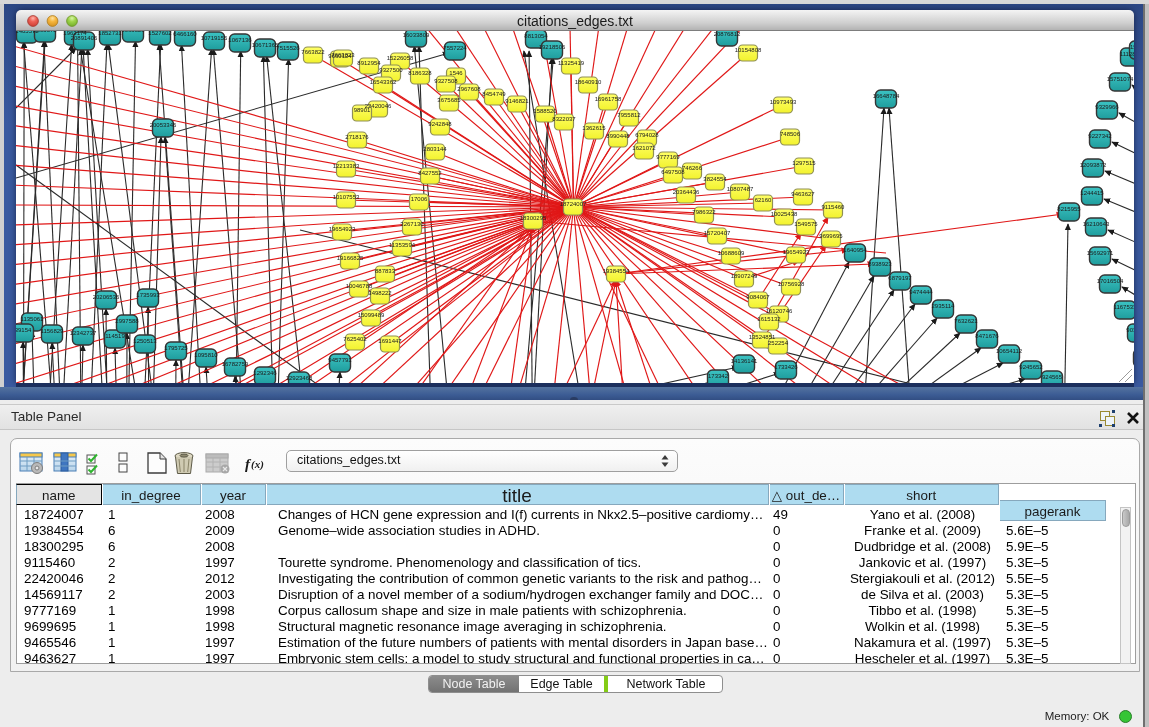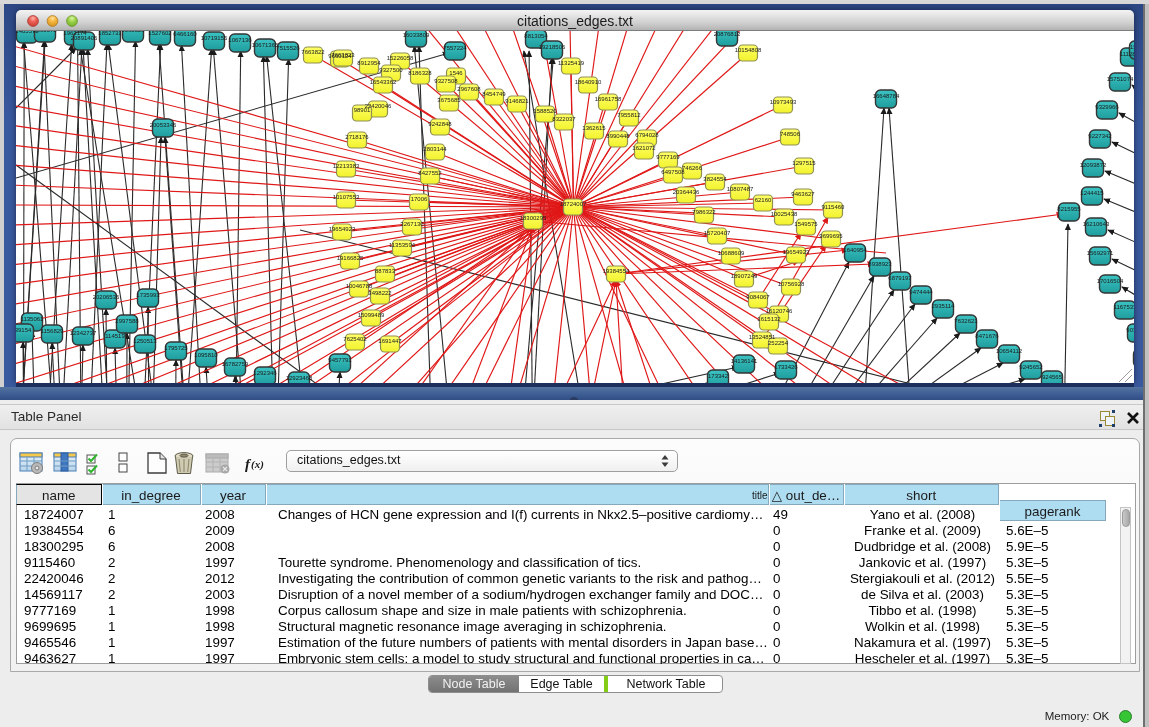--- a/index.html
+++ b/index.html
@@ -613,20 +613,21 @@
     <div style="position:absolute;left:7px;top:23px;height:16px;line-height:16.5px;font-size:13.4px;white-space:nowrap">18724007</div>
 <div style="position:absolute;left:91px;top:23px;height:16px;line-height:16.5px;font-size:13.4px;white-space:nowrap">1</div>
 <div style="position:absolute;left:188px;top:23px;height:16px;line-height:16.5px;font-size:13.4px;white-space:nowrap">2008</div>
 <div style="position:absolute;left:261px;top:23px;width:490px;height:16px;line-height:16.5px;font-size:13.4px;white-space:nowrap;overflow:hidden;text-overflow:ellipsis">Changes of HCN gene expression and I(f) currents in Nkx2.5–positive cardiomyocytes derived</div>
 <div style="position:absolute;left:756px;top:23px;height:16px;line-height:16.5px;font-size:13.4px;white-space:nowrap">49</div>
 <div style="position:absolute;left:827.5px;top:23px;width:156px;height:16px;line-height:16.5px;text-align:center;font-size:13.4px;white-space:nowrap;overflow:hidden">Yano et al. (2008)</div>
 <div style="position:absolute;left:989px;top:23px;height:16px;line-height:16.5px;font-size:13.4px;white-space:nowrap">5.3E–5</div>
 <div style="position:absolute;left:7px;top:39px;height:16px;line-height:16.5px;font-size:13.4px;white-space:nowrap">19384554</div>
 <div style="position:absolute;left:91px;top:39px;height:16px;line-height:16.5px;font-size:13.4px;white-space:nowrap">6</div>
 <div style="position:absolute;left:188px;top:39px;height:16px;line-height:16.5px;font-size:13.4px;white-space:nowrap">2009</div>
+<div style="position:absolute;left:261px;top:39px;width:490px;height:16px;line-height:16.5px;font-size:13.4px;white-space:nowrap;overflow:hidden;text-overflow:ellipsis">Genome–wide association studies in ADHD.</div>
 <div style="position:absolute;left:756px;top:39px;height:16px;line-height:16.5px;font-size:13.4px;white-space:nowrap">0</div>
 <div style="position:absolute;left:827.5px;top:39px;width:156px;height:16px;line-height:16.5px;text-align:center;font-size:13.4px;white-space:nowrap;overflow:hidden">Franke et al. (2009)</div>
 <div style="position:absolute;left:989px;top:39px;height:16px;line-height:16.5px;font-size:13.4px;white-space:nowrap">5.6E–5</div>
 <div style="position:absolute;left:7px;top:55px;height:16px;line-height:16.5px;font-size:13.4px;white-space:nowrap">18300295</div>
 <div style="position:absolute;left:91px;top:55px;height:16px;line-height:16.5px;font-size:13.4px;white-space:nowrap">6</div>
 <div style="position:absolute;left:188px;top:55px;height:16px;line-height:16.5px;font-size:13.4px;white-space:nowrap">2008</div>
 <div style="position:absolute;left:756px;top:55px;height:16px;line-height:16.5px;font-size:13.4px;white-space:nowrap">0</div>
 <div style="position:absolute;left:827.5px;top:55px;width:156px;height:16px;line-height:16.5px;text-align:center;font-size:13.4px;white-space:nowrap;overflow:hidden">Dudbridge et al. (2008)</div>
 <div style="position:absolute;left:989px;top:55px;height:16px;line-height:16.5px;font-size:13.4px;white-space:nowrap">5.9E–5</div>
 <div style="position:absolute;left:7px;top:71px;height:16px;line-height:16.5px;font-size:13.4px;white-space:nowrap">9115460</div>
@@ -675,21 +676,21 @@
 <div style="position:absolute;left:91px;top:167px;height:16px;line-height:16.5px;font-size:13.4px;white-space:nowrap">1</div>
 <div style="position:absolute;left:188px;top:167px;height:16px;line-height:16.5px;font-size:13.4px;white-space:nowrap">1997</div>
 <div style="position:absolute;left:261px;top:167px;width:490px;height:16px;line-height:16.5px;font-size:13.4px;white-space:nowrap;overflow:hidden;text-overflow:ellipsis">Embryonic stem cells: a model to study structural and functional properties in cardiomyocytes</div>
 <div style="position:absolute;left:756px;top:167px;height:16px;line-height:16.5px;font-size:13.4px;white-space:nowrap">0</div>
 <div style="position:absolute;left:827.5px;top:167px;width:156px;height:16px;line-height:16.5px;text-align:center;font-size:13.4px;white-space:nowrap;overflow:hidden">Hescheler et al. (1997)</div>
 <div style="position:absolute;left:989px;top:167px;height:16px;line-height:16.5px;font-size:13.4px;white-space:nowrap">5.3E–5</div>
   </div>
 <div style="position:absolute;left:16px;top:484px;width:85.5px;height:21px;background:#e4e4e4;border:1px solid #000000;border-left:1px solid #86a8bd;line-height:21px;text-align:center;font-size:13.4px;color:#1a1a1a">name</div>
 <div style="position:absolute;left:102.5px;top:484px;width:98.0px;height:21px;background:#aedcf0;border:1px solid #86a8bd;border-left:none;line-height:21px;text-align:center;font-size:13.4px;color:#1a1a1a">in_degree</div>
 <div style="position:absolute;left:201.5px;top:484px;width:64.0px;height:21px;background:#aedcf0;border:1px solid #86a8bd;border-left:none;line-height:21px;text-align:center;font-size:13.4px;color:#1a1a1a">year</div>
-<div style="position:absolute;left:266.5px;top:484px;width:502.0px;height:21px;background:#aedcf0;border:1px solid #86a8bd;border-left:none;line-height:21px;text-align:right;font-size:10px;color:#1a1a1a">title</div>
+<div style="position:absolute;left:266.5px;top:484px;width:502.0px;height:21px;background:#aedcf0;border:1px solid #86a8bd;border-left:none;line-height:21px;text-align:center;font-size:19px;color:#1a1a1a">title</div>
 <div style="position:absolute;left:769.5px;top:484px;width:74.0px;height:21px;background:#aedcf0;border:1px solid #86a8bd;border-left:none;line-height:21px;text-align:center;font-size:13.4px;color:#1a1a1a">△ out_de…</div>
 <div style="position:absolute;left:844.5px;top:484px;width:154.5px;height:21px;background:#aedcf0;border:1px solid #86a8bd;border-left:none;line-height:21px;text-align:center;font-size:13.4px;color:#1a1a1a">short</div>
 <div style="position:absolute;left:1000px;top:500px;width:106px;height:21px;background:#aedcf0;border:1px solid #86a8bd;border-left:none;line-height:21px;text-align:center;font-size:13.4px;color:#1a1a1a">pagerank</div>
 
 <div class="abs" style="left:1120px;top:507px;width:11px;height:157px;background:#f2f2f2;border:1px solid #c4c4c4"></div>
 <div class="abs" style="left:1121.5px;top:509px;width:8px;height:18px;background:linear-gradient(90deg,#c9c9c9,#a8a8a8);border:1px solid #9b9b9b;border-radius:4px"></div>
 
 <div class="abs" style="left:428px;top:675px;width:295px;height:18px;border:1px solid #8e8e8e;border-radius:4px;background:#fff;overflow:hidden">
  <div class="abs" style="left:0;top:0;width:90px;height:18px;background:linear-gradient(#8c8c8c,#6f6f6f);color:#f2f2f2;text-align:center;line-height:17px;font-size:12.5px">Node Table</div>
  <div class="abs" style="left:90px;top:0;width:89px;height:18px;border-right:4px solid #84cc16;color:#111;text-align:center;line-height:17px;font-size:12.5px">Edge Table</div>

